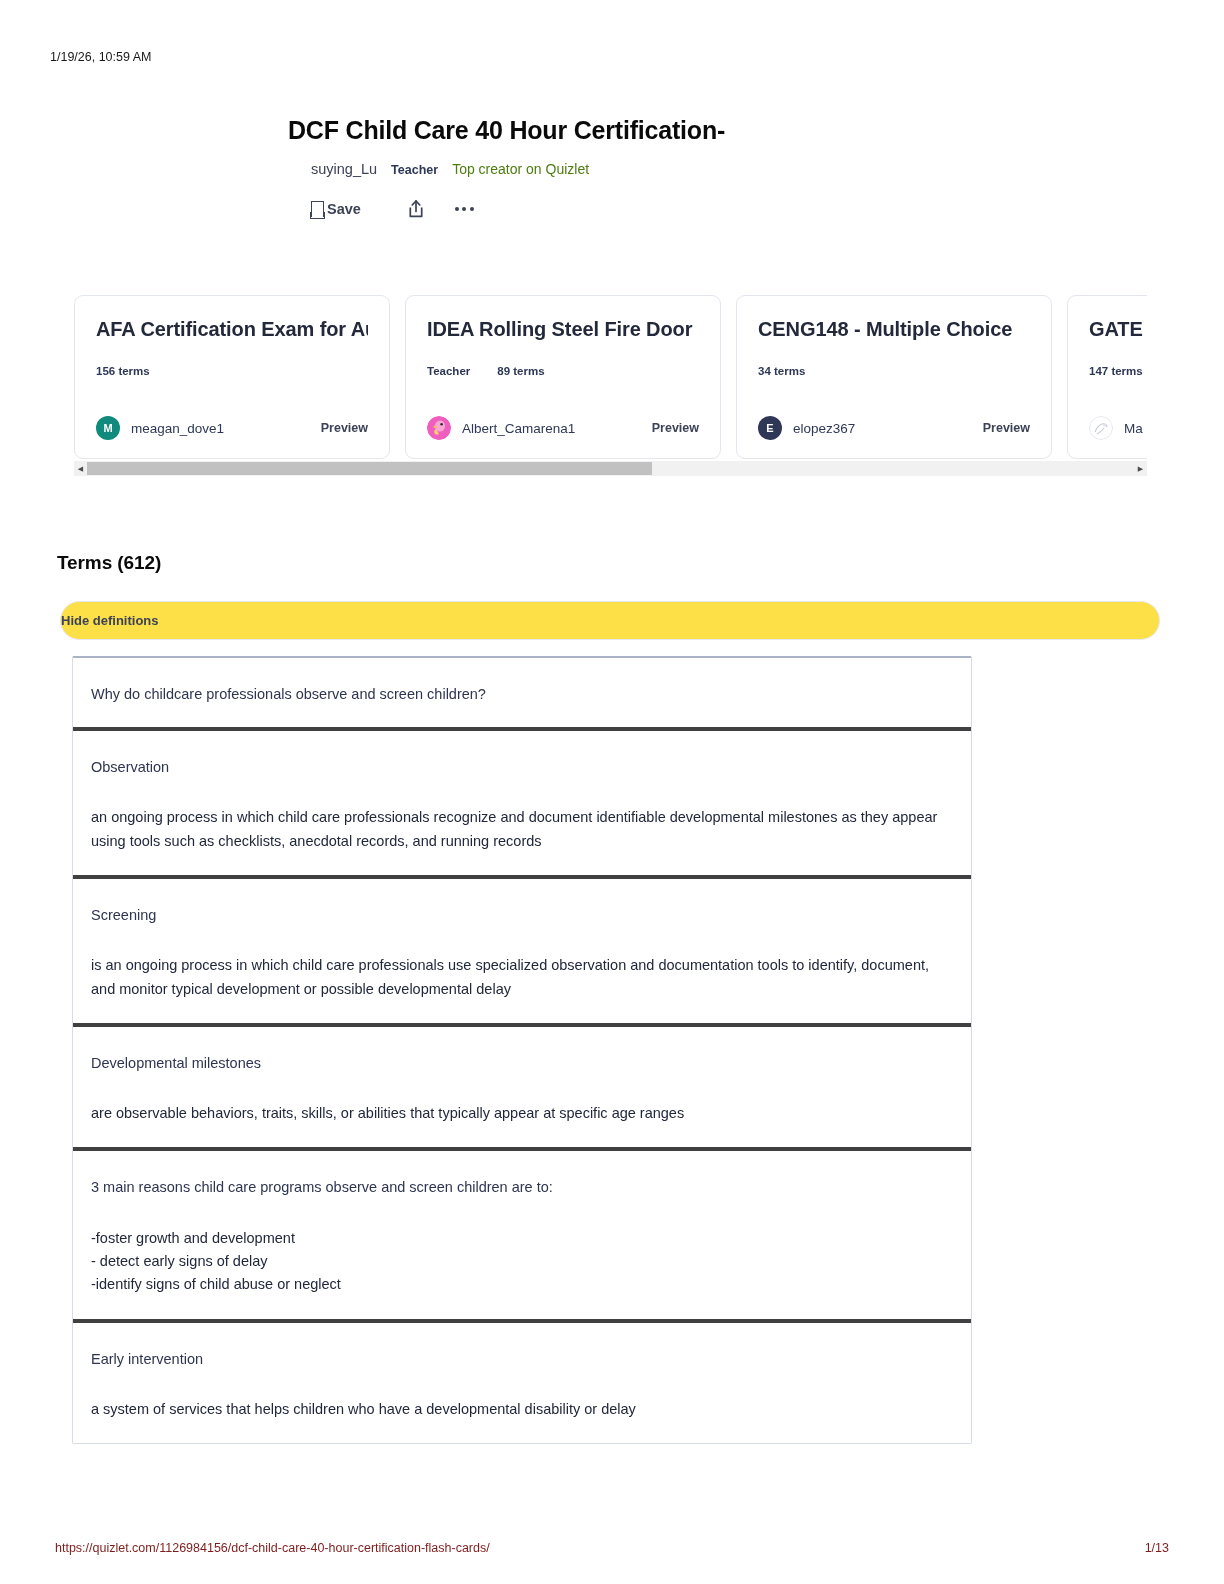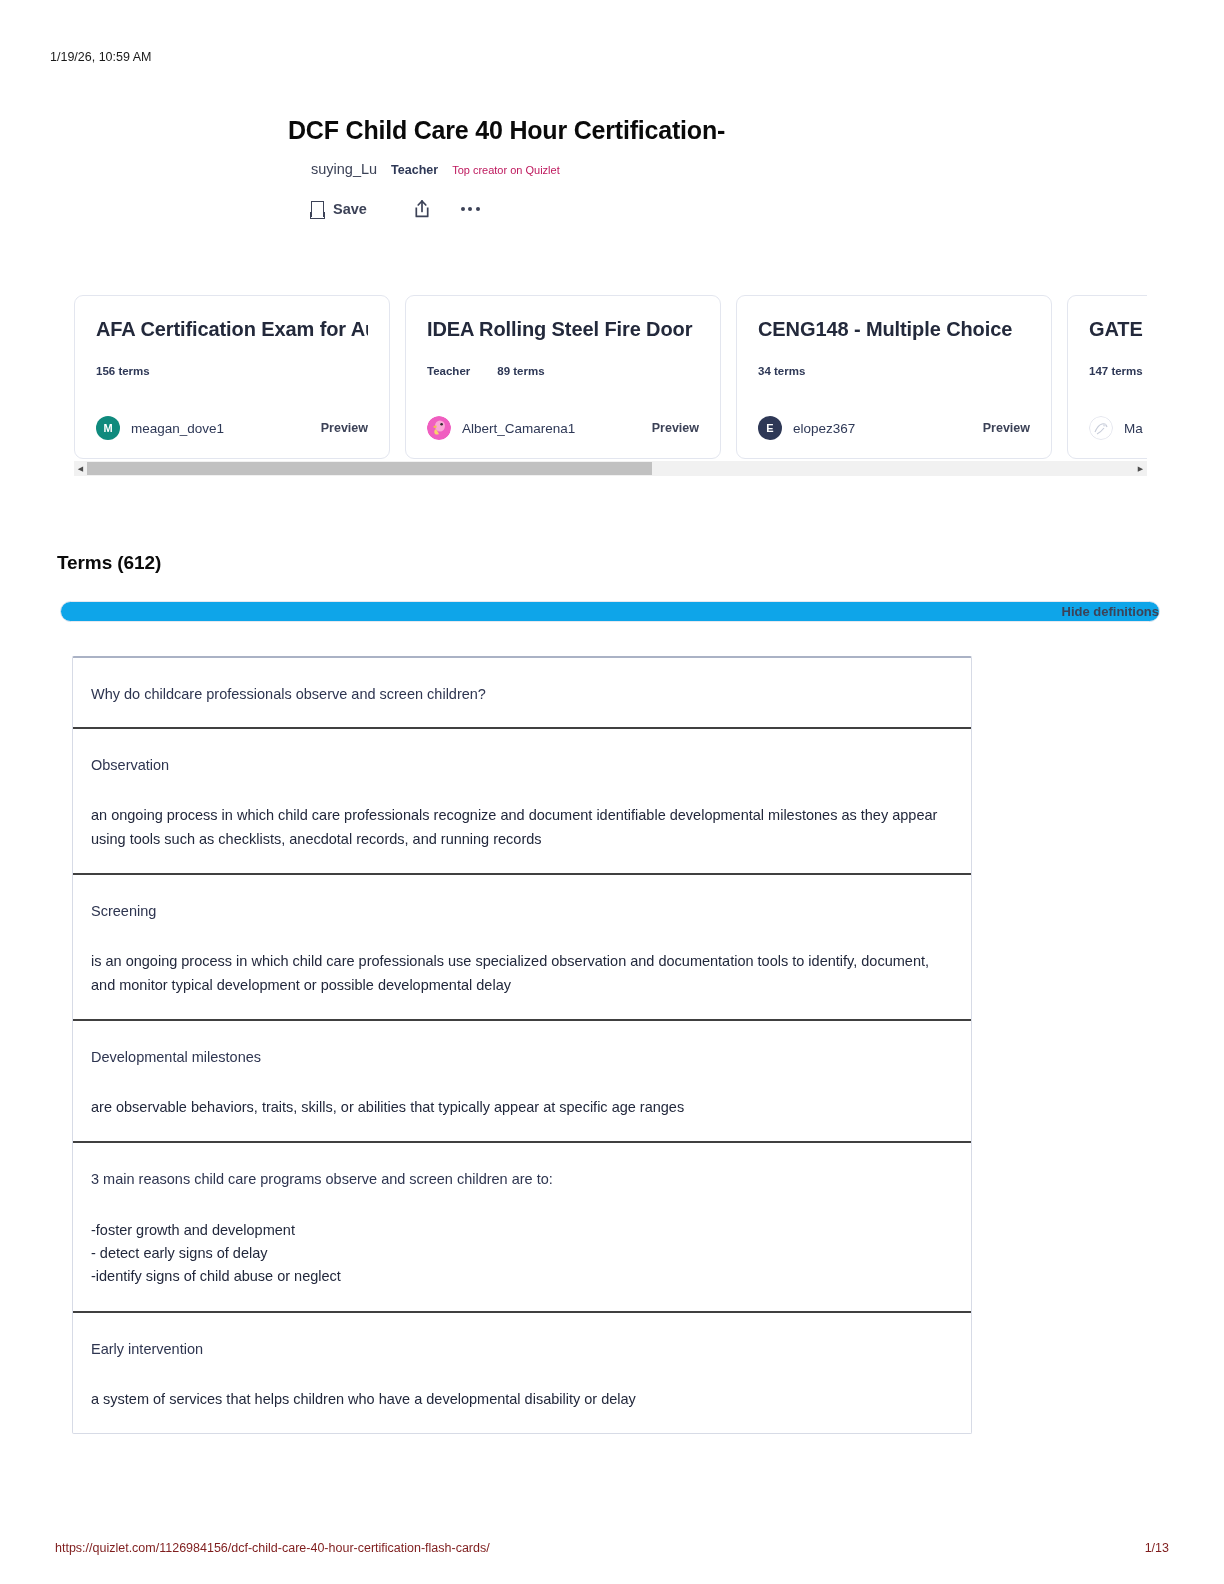--- a/index.html
+++ b/index.html
@@ -67,38 +67,38 @@
     font-size: 14.5px;
     color: #3c4257;
     font-weight: 400;
   }
   .byline .role {
     font-size: 12.5px;
     color: #2e3856;
     font-weight: 600;
   }
   .byline .topcreator {
-    font-size: 11px;
-    color: #be185d;
+    font-size: 14px;
+    color: #4d7c0f;
     font-weight: 400;
   }
 
   .action-row {
     position: absolute;
     left: 311px;
     top: 176px;
     display: flex;
     align-items: center;
     gap: 0;
     height: 26px;
   }
   .act {
     display: flex;
     align-items: center;
-    gap: 9px;
+    gap: 3px;
     color: #3c4257;
   }
   .act .lbl {
     font-size: 14.5px;
     font-weight: 600;
     color: #3c4257;
   }
   .icon-bookmark {
     width: 13px; height: 16px;
     border: 1.7px solid #3c4257;
@@ -238,48 +238,48 @@
     font-weight: 700;
     color: #0a0a0a;
     letter-spacing: -0.1px;
   }
 
   .hide-def-btn {
     position: absolute;
     left: 60px;
     top: 581px;
     width: 1100px;
-    height: 21px;
+    height: 39px;
     border: 1px solid #e6e8f0;
     border-radius: 20px;
-    background: #0ea5e9;
-    display: flex;
-    align-items: center;
-    justify-content: flex-end;
+    background: #fde047;
+    display: flex;
+    align-items: center;
+    justify-content: flex-start;
   }
   .hide-def-btn .hd-lbl {
     font-size: 13px;
     font-weight: 600;
     color: #3c4257;
   }
 
   
   .terms-list {
     position: absolute;
     left: 72px;
     top: 636px;
     width: 900px;
     border: 1px solid #d7dbe6;
     border-top: 2px solid #aab2c5;
     border-radius: 2px;
     background: #fff;
   }
   .term-row {
     padding: 26px 18px 22px 18px;
-    border-top: 2px solid #404040;
+    border-top: 4px solid #404040;
   }
   .term-row:first-child { border-top: none; }
   .term-term {
     font-size: 14.5px;
     color: #2e3550;
     line-height: 1.45;
   }
   .term-def {
     margin-top: 28px;
     font-size: 14.5px;

